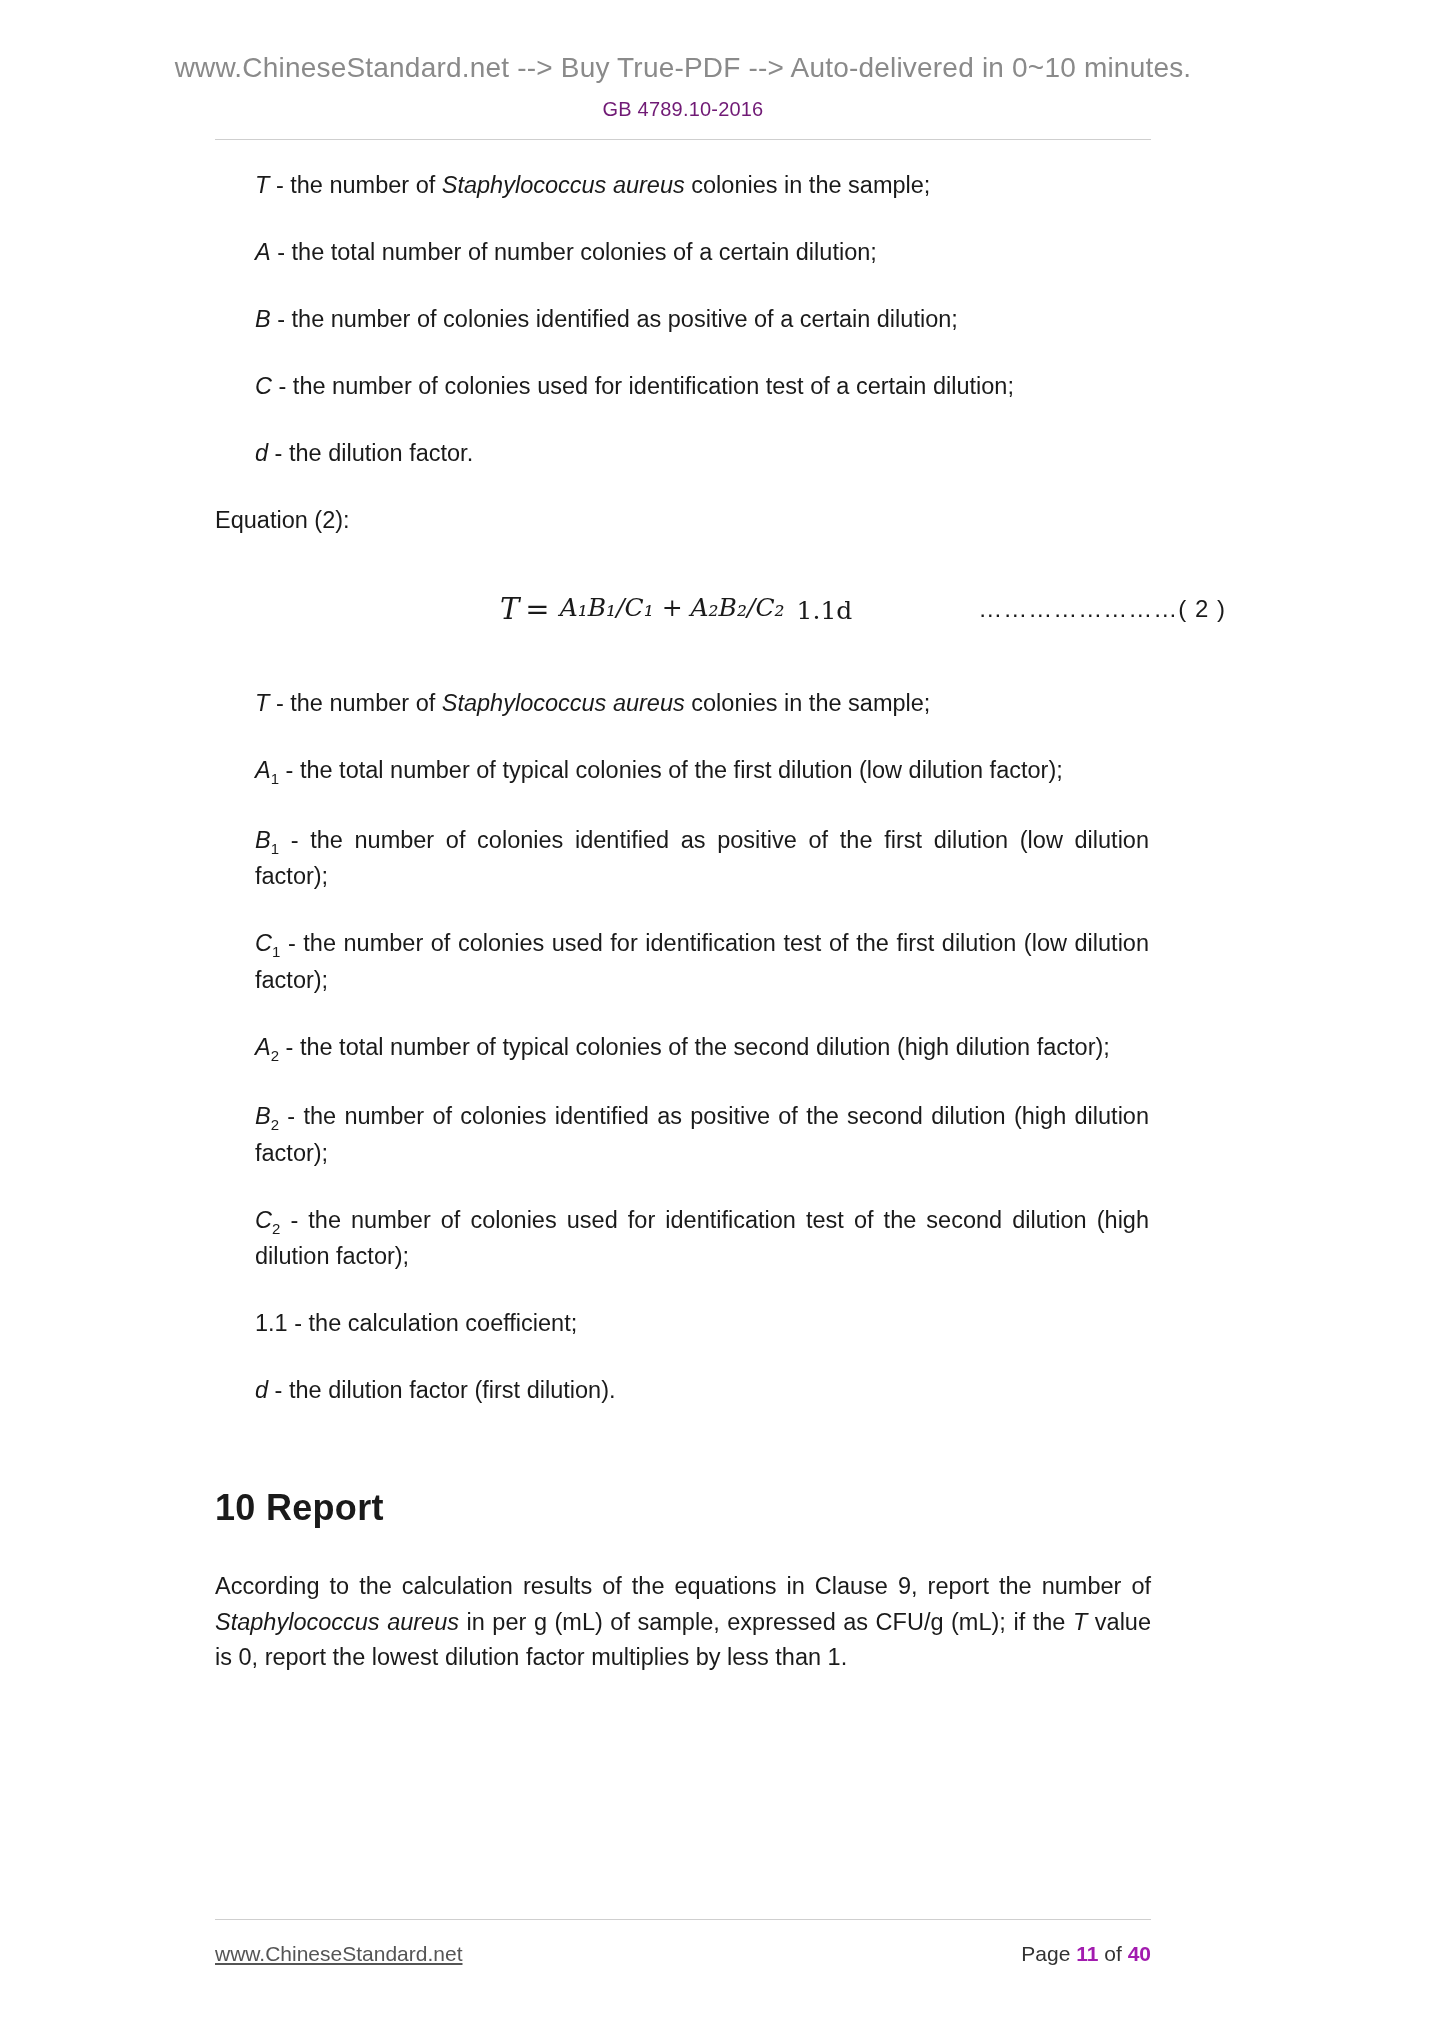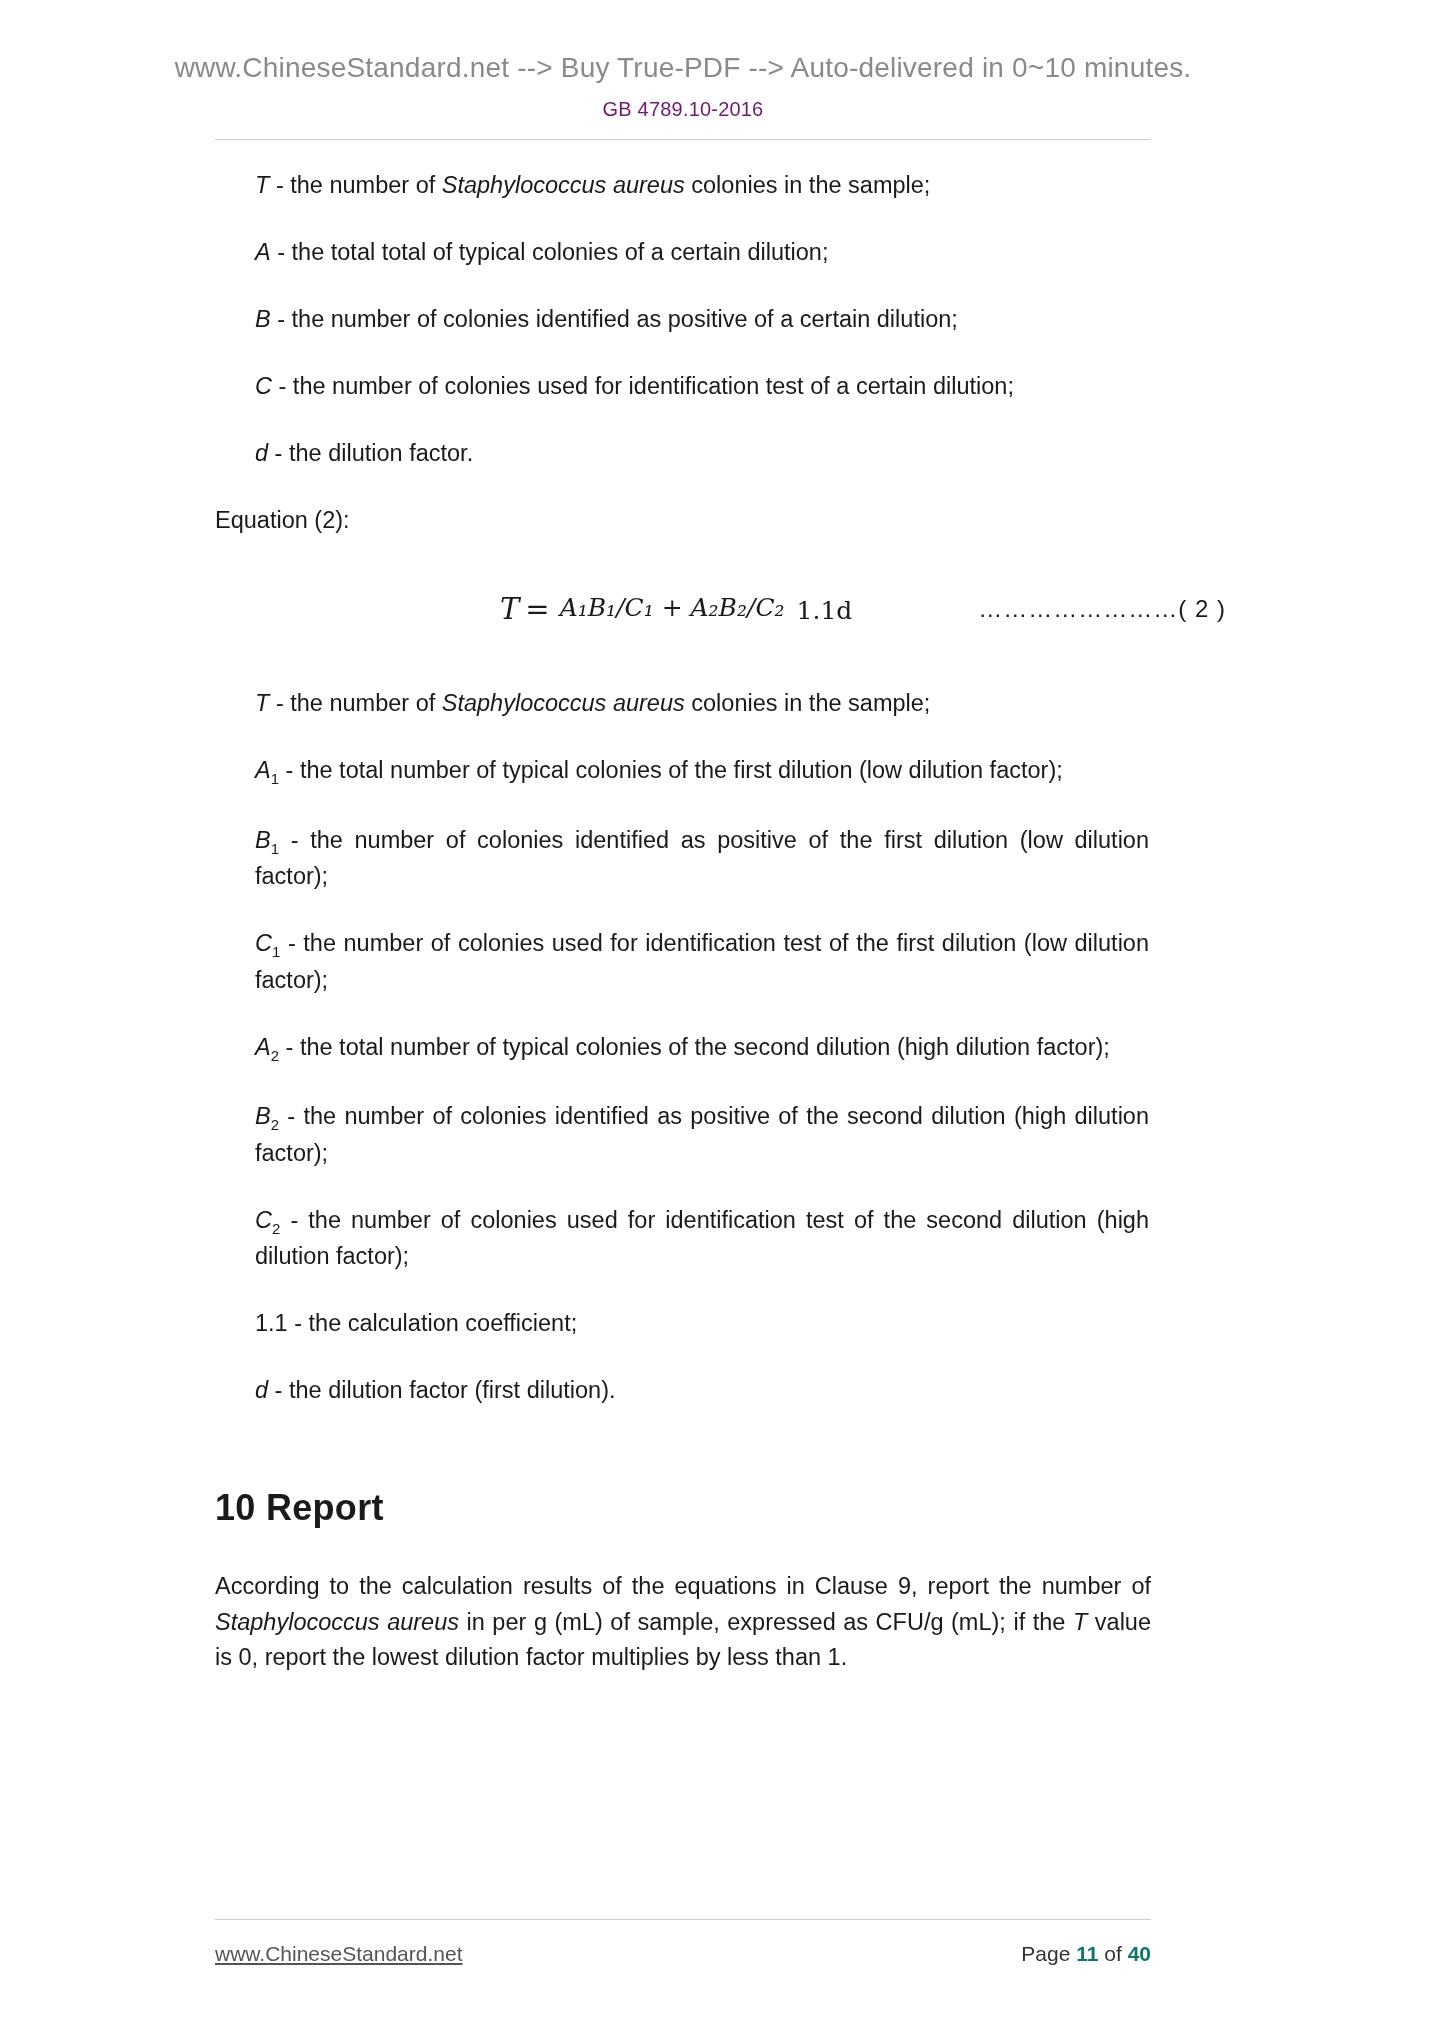--- a/index.html
+++ b/index.html
@@ -155,40 +155,40 @@
     color: #555;
   }
   .footer-link {
     text-decoration: underline;
     color: #555;
   }
   .footer-page {
     color: #333;
   }
   .footer-page b {
-    color: #0f766e;
+    color: #a21caf;
   }
 </style>
 </head>
 <body>
 
 <div class="page">
 
   <div class="header-promo">www.ChineseStandard.net --&gt; Buy True-PDF --&gt; Auto-delivered in 0~10 minutes.</div>
   <div class="header-std">GB 4789.10-2016</div>
   <hr class="rule">
 
   <div class="content">
 
     <p class="deftext">
       <i class="var">T</i><span> - the number of </span><i class="sci">Staphylococcus aureus</i><span> colonies in the sample;</span>
     </p>
 
     <p class="deftext">
-      <i class="var">A</i><span> - the total total of typical colonies of a certain dilution;</span>
+      <i class="var">A</i><span> - the total number of number colonies of a certain dilution;</span>
     </p>
 
     <p class="deftext">
       <i class="var">B</i><span> - the number of colonies identified as positive of a certain dilution;</span>
     </p>
 
     <p class="deftext">
       <i class="var">C</i><span> - the number of colonies used for identification test of a certain dilution;</span>
     </p>
 

